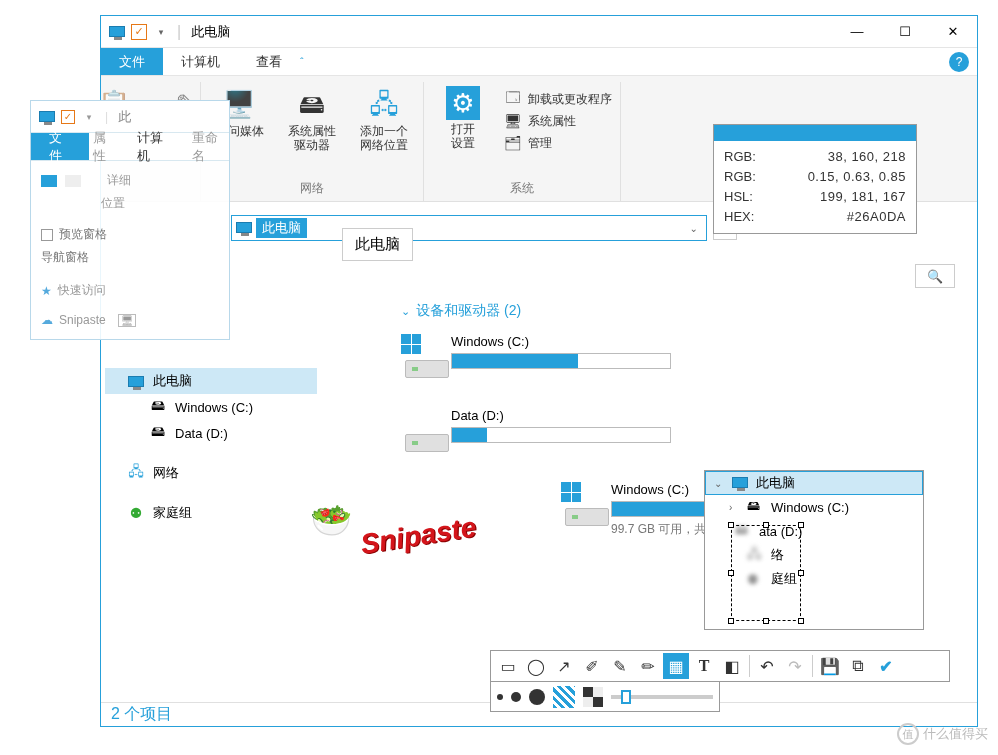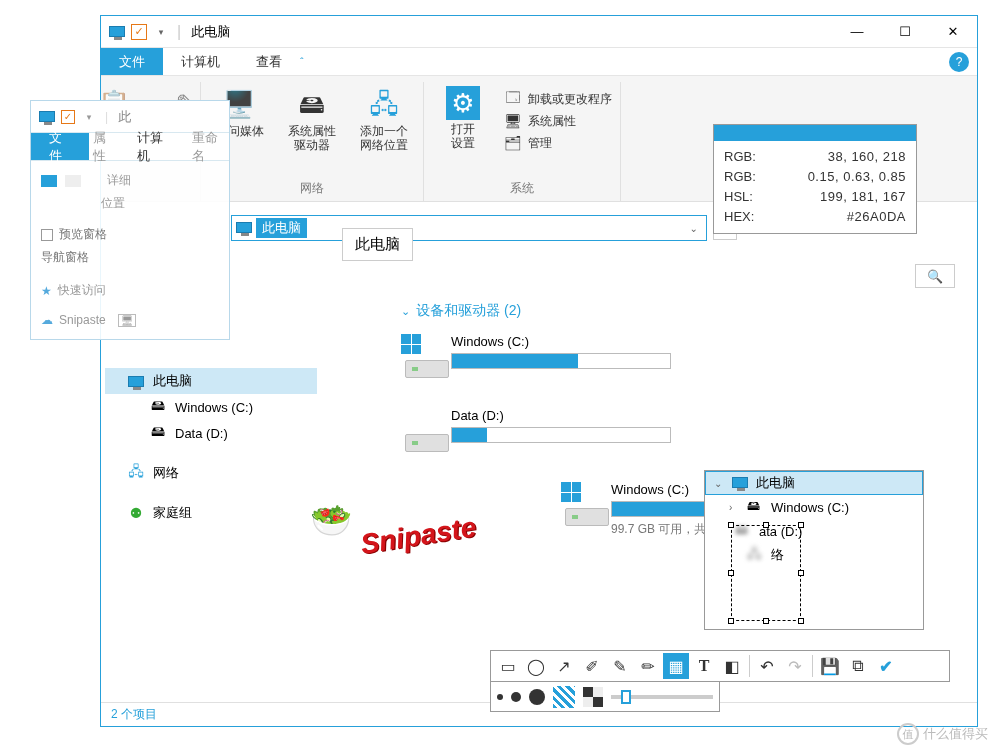--- a/index.html
+++ b/index.html
@@ -53,21 +53,21 @@
 .drive .dicon .base { position: absolute; bottom: 0; left: 4px; width: 44px; height: 18px; background: #e0e0e0; border: 1px solid #bbb; border-radius: 2px; }
 .drive .dicon .base::before { content: ""; position: absolute; left: 6px; top: 6px; width: 6px; height: 4px; background: #8c8; }
 .drive .dicon .winflag { position: absolute; top: 0; left: 0; width: 20px; height: 20px; display: grid; grid-template: 1fr 1fr / 1fr 1fr; gap: 1px; }
 .drive .dicon .winflag span { background: #26a0da; }
 .drive .info { flex: 1; }
 .drive .name { font-size: 13px; color: #000; margin-bottom: 4px; }
 .drive .bar { width: 220px; height: 16px; border: 1px solid #bbb; background: #fff; margin-bottom: 4px; }
 .drive .bar .fill { height: 100%; background: #26a0da; }
 .drive .stats { font-size: 12px; color: #777; }
 
-.statusbar { position: absolute; left: 0; bottom: 0; right: 0; height: 24px; border-top: 1px solid #e0e0e0; display: flex; align-items: center; padding: 0 10px; font-size: 12px; color: #26a0da; }
+.statusbar { position: absolute; left: 0; bottom: 0; right: 0; height: 24px; border-top: 1px solid #e0e0e0; display: flex; align-items: center; padding: 0 10px; font-size: 16px; color: #26a0da; }
 
 
 .ghost-window { position: absolute; left: 30px; top: 100px; width: 200px; height: 240px; border: 1px solid #b8d8ea; background: rgba(255,255,255,0.9); z-index: 3; font-size: 12px; }
 .ghost-window .titlebar { border-bottom: 1px solid #d8e8f0; }
 .ghost-window .menubar { border-bottom: 1px solid #d8e8f0; }
 .ghost-window .body { padding: 8px 10px; color: #777; }
 .ghost-window .body div { padding: 3px 0; display: flex; align-items: center; gap: 6px; }
 .faded { opacity: 0.55; }
 .ghost-body-item { color: #999; }
 
@@ -394,20 +394,25 @@
     </div>
   <div class="trow" style="padding-left:12px">
       <span class="exp"></span>
       <span class="tic blur">🖴</span>
       <span>ata (D:)</span>
     </div>
   <div class="trow" style="padding-left:24px">
       <span class="exp"></span>
       <span class="tic blur">🖧</span>
       <span>络</span>
+    </div>
+  <div class="trow" style="padding-left:24px">
+      <span class="exp"></span>
+      <span class="tic blur">⚉</span>
+      <span>庭组</span>
     </div>
   <div class="sel-marquee"></div>
   <div class="handle" style="left:23px;top:51px"></div>
   <div class="handle" style="left:93px;top:51px"></div>
   <div class="handle" style="left:23px;top:147px"></div>
   <div class="handle" style="left:93px;top:147px"></div>
   <div class="handle" style="left:58px;top:51px"></div>
   <div class="handle" style="left:58px;top:147px"></div>
   <div class="handle" style="left:23px;top:99px"></div>
   <div class="handle" style="left:93px;top:99px"></div>

